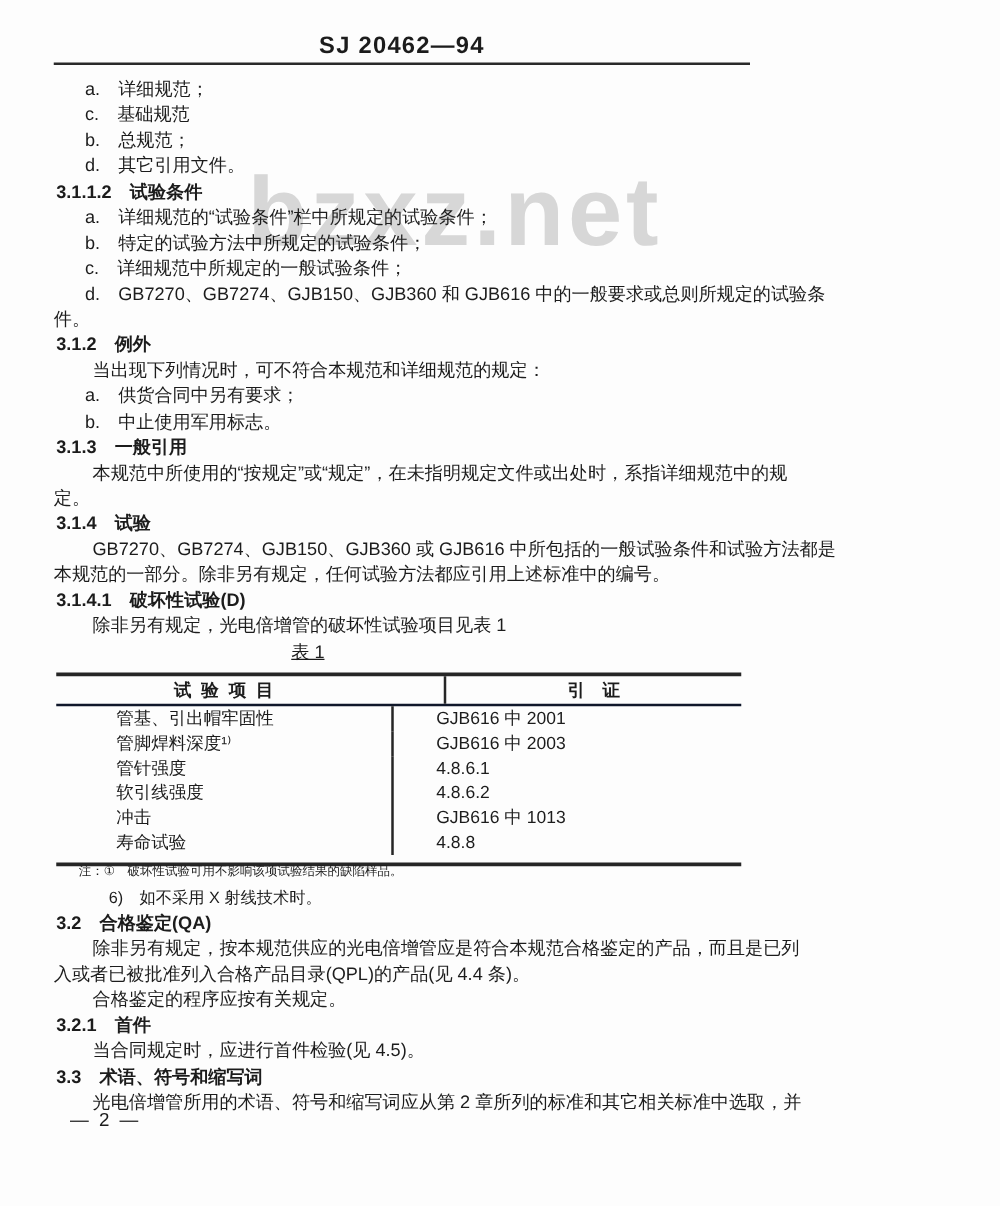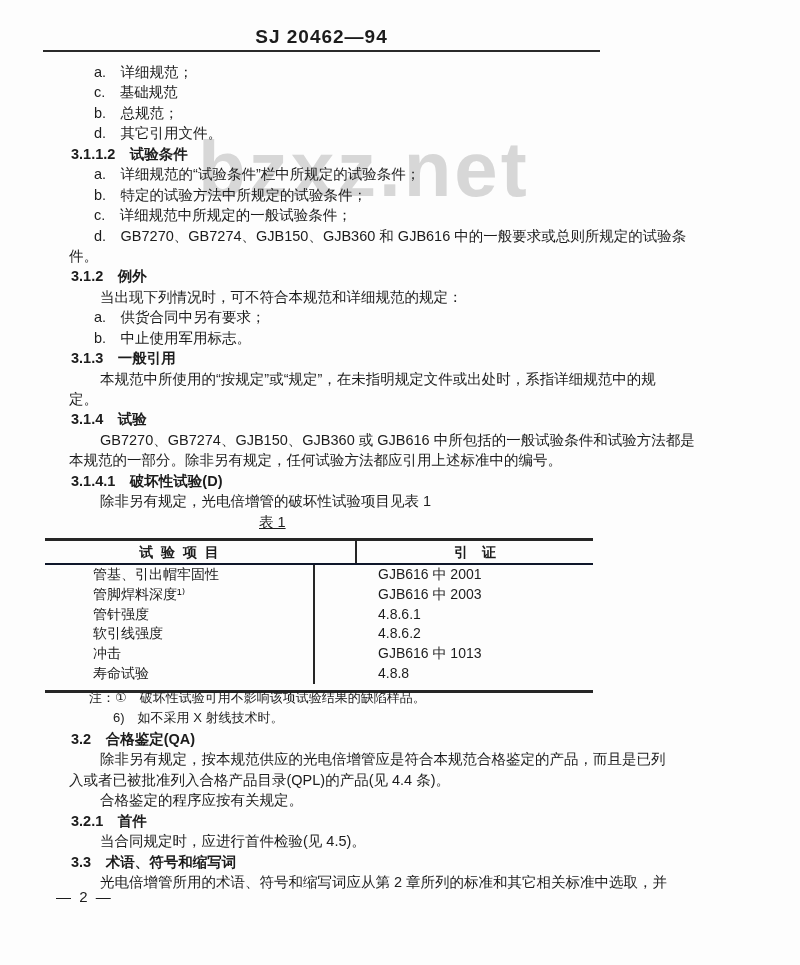--- a/index.html
+++ b/index.html
@@ -23,34 +23,34 @@
   }
   
   .watermark{
     position:absolute;left:198px;top:124px;
     font-size:78px;font-weight:700;letter-spacing:3px;
     z-index:0;user-select:none;text-align:center;
   }
   
   .doc-lines{
     position:absolute;left:43px;width:568px;
-    font-size:14.5px;z-index:1;margin-left:26px;
+    font-size:14.5px;z-index:1;
   }
   .doc-lines.before{top:62px;}
   .doc-lines.after{top:688px;}
   .doc-lines > div{
     height:20.45px;line-height:20.45px;
     white-space:pre;overflow:visible;
   }
   .ln-heading{font-weight:bold;padding-left:2px;}
   .ln-list{padding-left:25px;}
   .ln-first{padding-left:31px;}
   .ln-cont{padding-left:0;}
   .ln-caption{padding-left:190px;text-decoration:underline;}
-  .ln-note{font-size:13px;padding-left:20px;}
+  .ln-note{font-size:10px;padding-left:20px;}
   .ln-note2{font-size:13px;padding-left:44px;}
   
   .tbl{
     position:absolute;left:45px;top:538px;width:548px;
     border-top:3px solid #262626;border-bottom:3px solid #262626;
     font-size:14px;z-index:1;
   }
   .tbl-head{
     display:flex;height:22px;line-height:22px;
     border-bottom:2px solid #0f172a;font-weight:bold;
@@ -58,21 +58,21 @@
   .tbl-head .c1{
     width:270px;border-right:2px solid #262626;
     text-align:center;padding-right:40px;letter-spacing:2px;white-space:pre;
   }
   .tbl-head .c2{flex:1;text-align:center;white-space:pre;}
   .tbl-row{display:flex;height:19.8px;line-height:19.8px;}
   .tbl-row .c1{
     width:270px;border-right:2px solid #262626;
     padding-left:48px;white-space:pre;box-sizing:border-box;
   }
-  .tbl-row .c2{flex:1;padding-left:63px;white-space:pre;}
+  .tbl-row .c2{flex:1;padding-left:34px;white-space:pre;}
   .tbl-row:first-of-type{margin-top:6px;}
   .tbl-row:last-of-type{margin-bottom:6px;}
   
   .page-num{
     position:absolute;left:56px;top:888px;
     font-size:15px;letter-spacing:2px;z-index:1;
   }
 </style>
 </head>
 <body>

